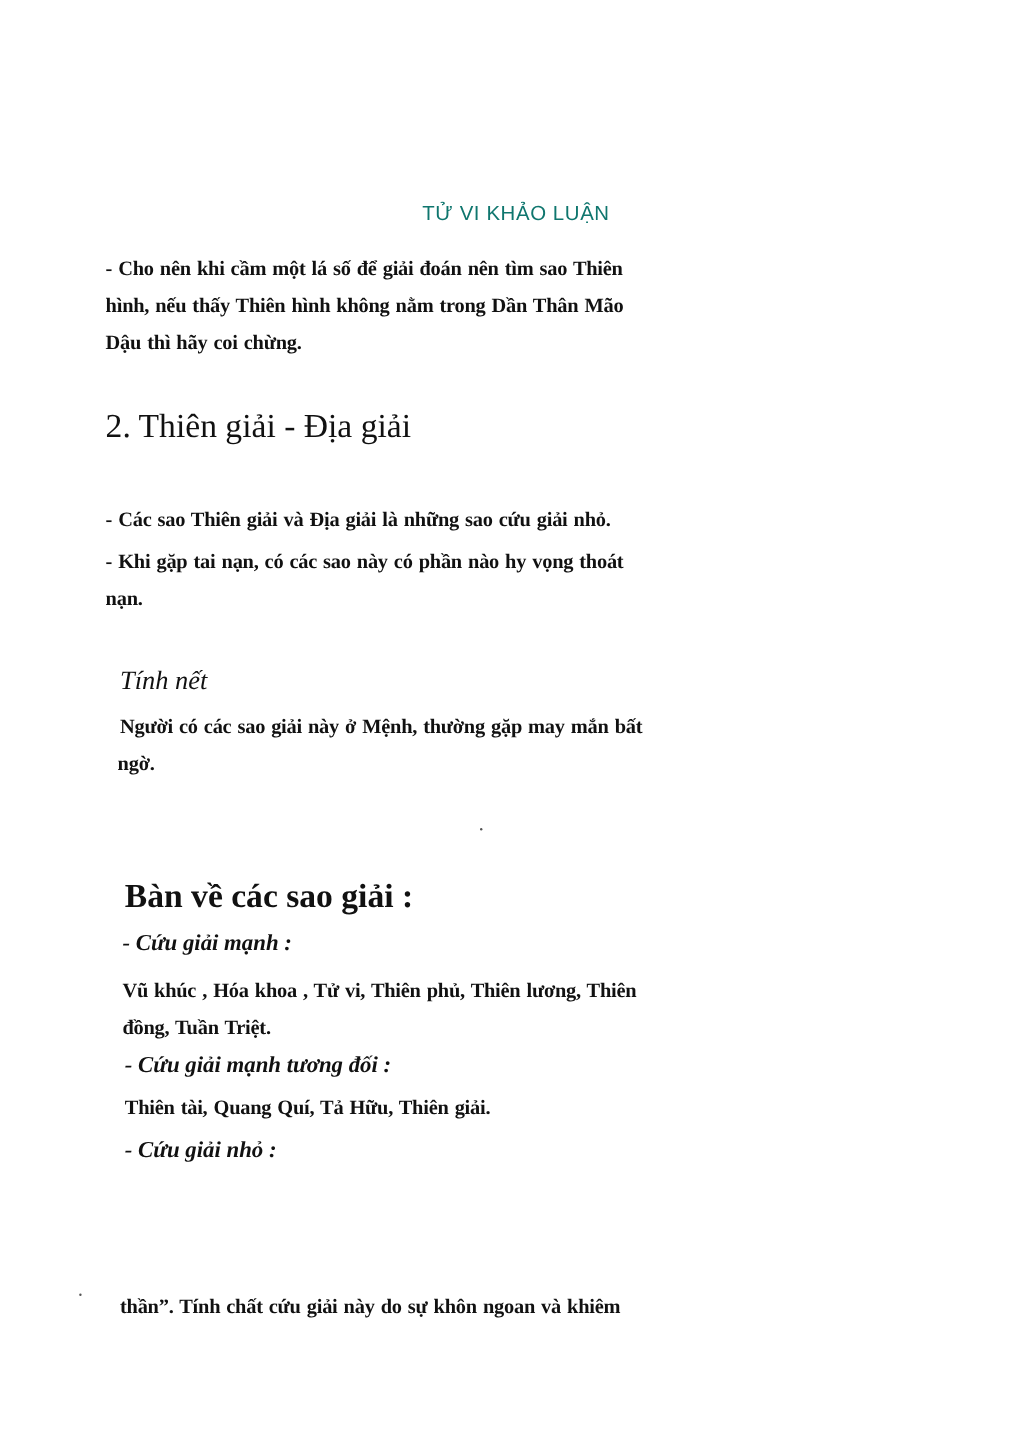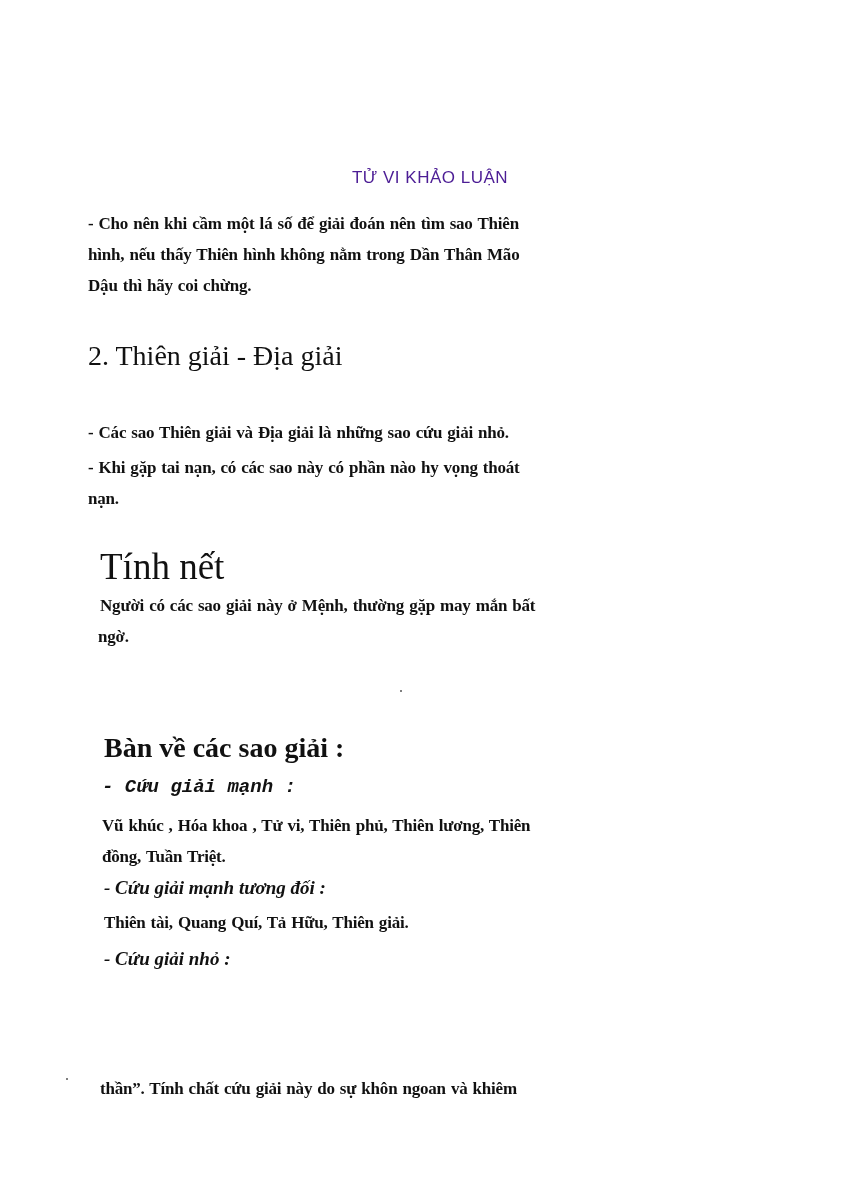--- a/index.html
+++ b/index.html
@@ -22,21 +22,21 @@
     }
     .running-header {
       position: absolute;
       top: 168px;
       left: 0;
       width: 860px;
       text-align: center;
       font-family: "Liberation Sans", "DejaVu Sans", sans-serif;
       font-size: 17px;
       letter-spacing: 0.5px;
-      color: #4c1d95;
+      color: #0f766e;
     }
     .block {
       position: absolute;
       left: 88px;
       width: 640px;
       font-size: 17px;
       line-height: 31px;
       font-weight: bold;
       letter-spacing: -0.2px;
       word-spacing: 1px;
@@ -49,21 +49,22 @@
       left: 88px;
       top: 336px;
       font-size: 28px;
       font-weight: normal;
       line-height: 40px;
     }
     .italic-heading {
       position: absolute;
       left: 100px;
       top: 547px;
-      font-size: 37px;
+      font-size: 22px;
+      font-style: italic;
       font-weight: normal;
       line-height: 40px;
     }
     .bold-heading {
       position: absolute;
       left: 104px;
       top: 728px;
       font-size: 28px;
       font-weight: bold;
       line-height: 40px;
@@ -113,21 +114,21 @@
 
   <div class="italic-heading">Tính nết</div>
 
   <div class="block" style="top:590px; left:100px;">
     <p>Người có các sao giải này ở Mệnh, thường gặp may mắn bất</p>
     <p style="margin-left:-2px;">ngờ.</p>
   </div>
 
   <div class="bold-heading">Bàn về các sao giải :</div>
 
-  <div class="sub-italic" style="top:773px;font-family:Liberation Mono, monospace;">- Cứu giải mạnh :</div>
+  <div class="sub-italic" style="top:773px;">- Cứu giải mạnh :</div>
   <div class="block" style="top:810px; left:102px;">
     <p>Vũ khúc , Hóa khoa , Tử vi, Thiên phủ, Thiên lương, Thiên</p>
     <p>đồng, Tuần Triệt.</p>
   </div>
 
   <div class="sub-italic" style="top:874px; left:104px;">- Cứu giải mạnh tương đối :</div>
   <div class="block" style="top:907px; left:104px;">
     <p>Thiên tài, Quang Quí, Tả Hữu, Thiên giải.</p>
   </div>
 

